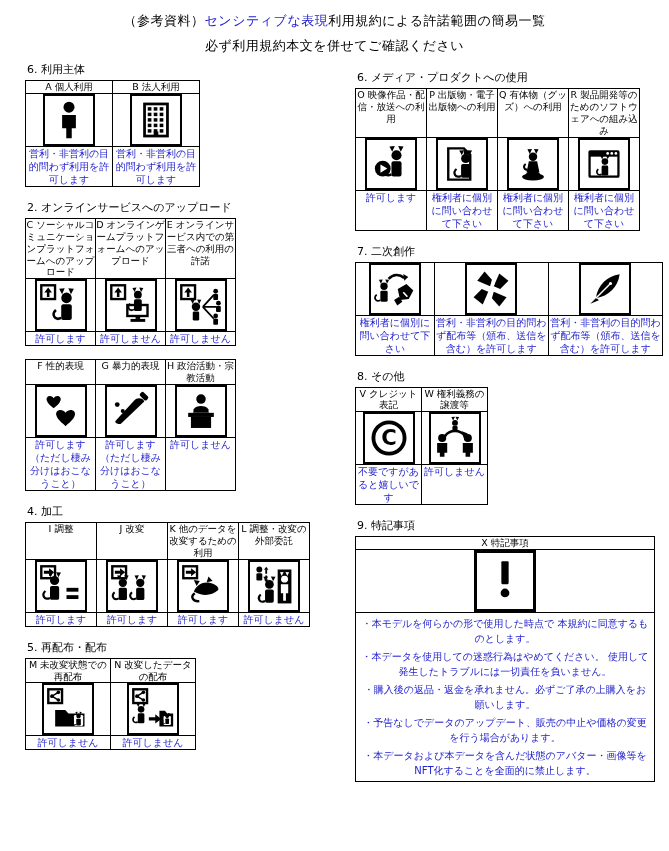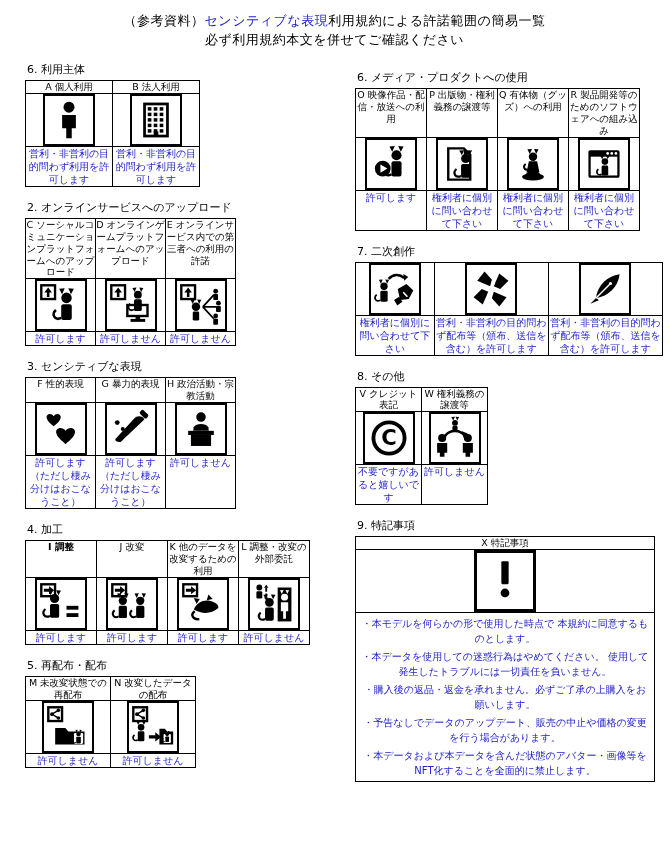--- a/index.html
+++ b/index.html
@@ -1,18 +1,18 @@
 <!DOCTYPE html>
 <html style="--blue: #2222cc;"><head>
 <meta charset="utf-8">
 <style>
   html,body{margin:0;padding:0;background:#fff;}
   body{width:669px;height:851px;position:relative;font-family:"DejaVu Sans","Liberation Sans",sans-serif;color:#000;}
   .title{position:absolute;top:12px;left:0;width:669px;text-align:center;font-size:13px;letter-spacing:.5px;}
-  .subtitle{position:absolute;top:31px;left:0;width:669px;text-align:center;font-size:13px;letter-spacing:.5px;}
+  .subtitle{position:absolute;top:37px;left:0;width:669px;text-align:center;font-size:13px;letter-spacing:.5px;}
   .title-link{color:var(--blue,#2222cc);text-decoration:none;cursor:pointer;}
   .col{position:absolute;}
   #col-left{left:25px;top:62px;width:300px;}
   #col-right{left:355px;top:70px;width:308px;}
   .section{margin-bottom:13px;}
   .section-label{font-size:11px;margin:0 0 3px 2px;}
   table.perm{border-collapse:collapse;background:#fff;}
   table.perm td{border:1px solid #000;vertical-align:top;text-align:center;padding:0;}
   td.hdr{font-size:9.5px;line-height:1.25;padding:2px 2px 3px;}
   td.ico{vertical-align:middle;padding:6px 4px;}
@@ -145,21 +145,20 @@
           </tr>
           <tr>
             <td class="status">許可します</td>
             <td class="status">許可しません</td>
             <td class="status">許可しません</td>
           </tr>
         </tbody>
       </table>
     </div>
     <div class="section">
-      <div class="section-label">3. センシティブな表現</div>
       <table class="perm">
         <tbody>
           <tr>
             <td class="hdr" style="width: 69px;">F 性的表現</td>
             <td class="hdr" style="width: 69px;">G 暴力的表現</td>
             <td class="hdr" style="width: 69px;">H 政治活動・宗教活動</td>
           </tr>
           <tr>
             <td class="ico"><span class="iconbox">
                 <svg viewBox="0 0 48 48" width="44" height="44" fill="#000" xmlns="http://www.w3.org/2000/svg">
@@ -190,21 +189,21 @@
             <td class="status">許可しません</td>
           </tr>
         </tbody>
       </table>
     </div>
     <div class="section">
       <div class="section-label">4. 加工</div>
       <table class="perm">
         <tbody>
           <tr>
-            <td class="hdr" style="width: 70px; font-weight: bold;">I 調整</td>
+            <td class="hdr" style="width: 70px;">I 調整</td>
             <td class="hdr" style="width: 70px;">J 改変</td>
             <td class="hdr" style="width: 70px; margin-top: 24px;">K 他のデータを改変するための利用</td>
             <td class="hdr" style="width: 70px; margin-top: 44px;">L 調整・改変の外部委託</td>
           </tr>
           <tr>
             <td class="ico"><span class="iconbox">
                 <svg viewBox="0 0 48 48" width="44" height="44" fill="#000" xmlns="http://www.w3.org/2000/svg">
                   <g>
                     <rect x="2.5" y="2.5" width="15" height="13" fill="none" stroke="#000" stroke-width="2.6"></rect>
                     <path d="M5.3 7.3h5.7V4.6l5.6 4.4-5.6 4.4v-2.7H5.3z"></path>
@@ -350,21 +349,21 @@
       </table>
     </div>
   </div>
 <div class="col" id="col-right">
     <div class="section">
       <div class="section-label">6. メディア・プロダクトへの使用</div>
       <table class="perm">
         <tbody>
           <tr>
             <td class="hdr" style="width: 70px;">O 映像作品・配信・放送への利用</td>
-            <td class="hdr" style="width: 70px;">P 出版物・権利義務の譲渡等</td>
+            <td class="hdr" style="width: 70px;">P 出版物・電子出版物への利用</td>
             <td class="hdr" style="width: 70px;">Q 有体物（グッズ）への利用</td>
             <td class="hdr" style="width: 70px;">R 製品開発等のためのソフトウェアへの組み込み</td>
           </tr>
           <tr>
             <td class="ico"><span class="iconbox">
                 <svg viewBox="0 0 48 48" width="44" height="44" fill="#000" xmlns="http://www.w3.org/2000/svg">
                   <g transform="translate(30 20) scale(1.1)">
                     <path d="M-4.2-8.5l-2.8-5.2 5.3-.4z"></path>
                     <path d="M4.2-8.5l2.8-5.2-5.3-.4z"></path>
                     <circle cx="0" cy="-5" r="5"></circle>

